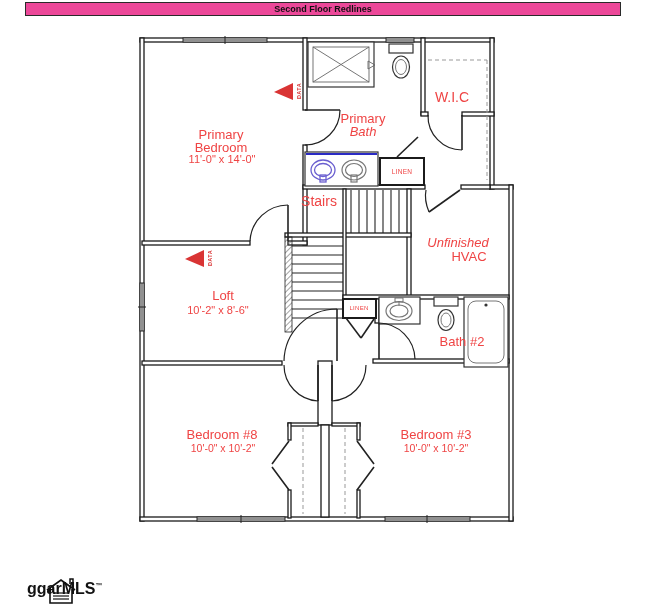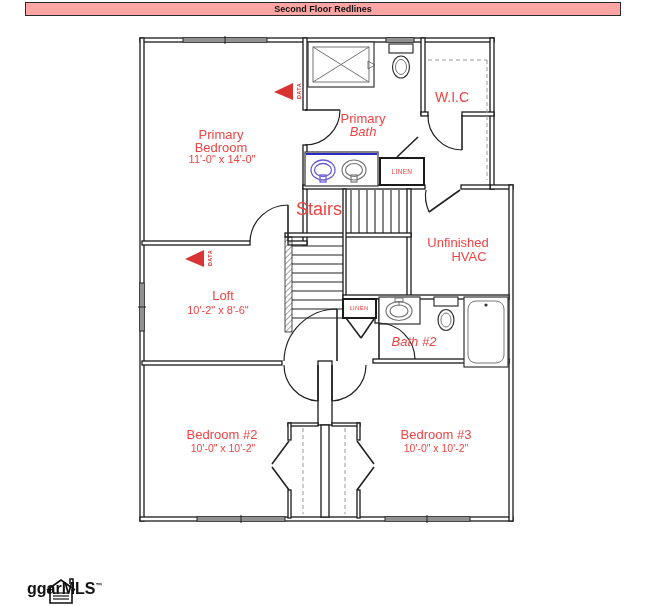--- a/index.html
+++ b/index.html
@@ -2,21 +2,21 @@
 <html style="--wall: #1b1b1b; --redline: #d93434; --blue_counter: #2b2bc4; --blue_fixture: #6a5fd0;"><head>
 <meta charset="utf-8">
 <style>
   :root{
     --wall:#1b1b1b; --redline:#d93434; --blue_counter:#2b2bc4; --blue_fixture:#6a5fd0;
   }
   html,body{margin:0;padding:0;background:#fff;}
   .canvas{position:relative;width:646px;height:606px;background:#fff;overflow:hidden;
           font-family:"Liberation Sans", sans-serif;}
   .titlebar{position:absolute;left:25px;top:2px;width:594px;height:12px;
-            background:#fca5a5;border:1px solid #2a2a2a;
+            background:#ec4899;border:1px solid #2a2a2a;
             font-size:9px;font-weight:bold;color:#111;text-align:center;line-height:12px;}
   svg.plan{position:absolute;left:0;top:0;}
   .wall{fill:#ffffff;stroke:var(--wall);stroke-width:1.3;}
   .fix{fill:#ffffff;stroke:#333;stroke-width:1.2;}
   .fix2{fill:none;stroke:#666;stroke-width:0.9;}
   .door{fill:none;stroke:#222;stroke-width:1.2;}
   .leaf{fill:none;stroke:#222;stroke-width:1.6;}
   .tread{stroke:#222;stroke-width:1.1;}
   .dash{stroke:#999;stroke-width:1;stroke-dasharray:4 3;fill:none;}
   .winline{stroke:#222;stroke-width:1;}
@@ -243,31 +243,31 @@
 
   <div class="lbl room" style="left:221px;top:134px;">Primary</div>
   <div class="lbl room" style="left:221px;top:147px;">Bedroom</div>
   <div class="lbl dims" style="left:222px;top:159px;">11'-0" x 14'-0"</div>
 
   <div class="lbl room" style="left:363px;top:118px;">Primary</div>
   <div class="lbl room" style="left:363px;top:131px;font-style:italic;">Bath</div>
 
   <div class="lbl room" style="left:452px;top:97px;font-size:14px;">W.I.C</div>
 
-  <div class="lbl room" style="left:319px;top:209px;font-size:18px;">Stairs</div>
-
-  <div class="lbl room" style="left:458px;top:242px;">Unfinished</div>
+  <div class="lbl room" style="left:319px;top:201px;font-size:14px;">Stairs</div>
+
+  <div class="lbl room" style="left:458px;top:242px;font-style:italic;">Unfinished</div>
   <div class="lbl room" style="left:457px;top:256px;padding-left:24px;">HVAC</div>
 
   <div class="lbl room" style="left:217px;top:295px;padding-left:12px;">Loft</div>
   <div class="lbl dims" style="left:218px;top:310px;">10'-2" x 8'-6"</div>
 
-  <div class="lbl room" style="left:414px;top:341px;font-style:italic;">Bath #2</div>
-
-  <div class="lbl room" style="left:222px;top:434px;">Bedroom #2</div>
+  <div class="lbl room" style="left:462px;top:341px;">Bath #2</div>
+
+  <div class="lbl room" style="left:222px;top:434px;">Bedroom #8</div>
   <div class="lbl dims" style="left:223px;top:448px;font-size:10.5px;">10'-0" x 10'-2"</div>
 
   <div class="lbl room" style="left:436px;top:434px;text-align:center;">Bedroom #3</div>
   <div class="lbl dims" style="left:436px;top:448px;font-size:10.5px;">10'-0" x 10'-2"</div>
 
   <div class="lbl tiny" style="left:402px;top:171px;">LINEN</div>
   <div class="lbl tiny" style="left:359px;top:308px;font-size:6px;">LINEN</div>
 
   <div class="lbl datatxt" style="left:299px;top:91px;">DATA</div>
   <div class="lbl datatxt" style="left:210px;top:258px;">DATA</div>

